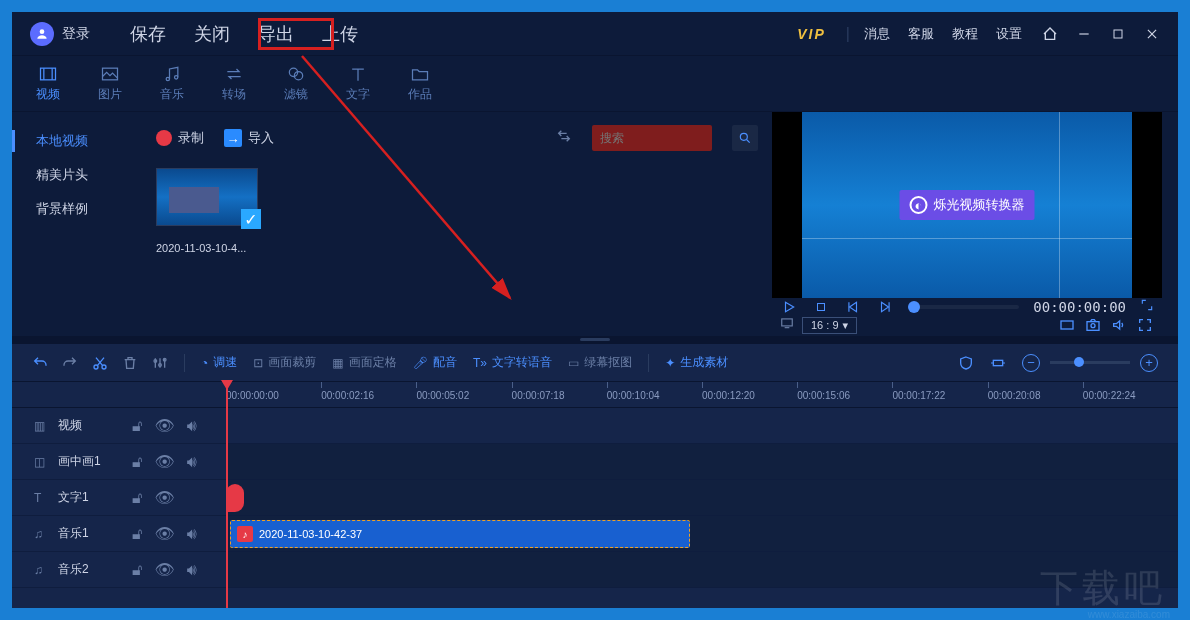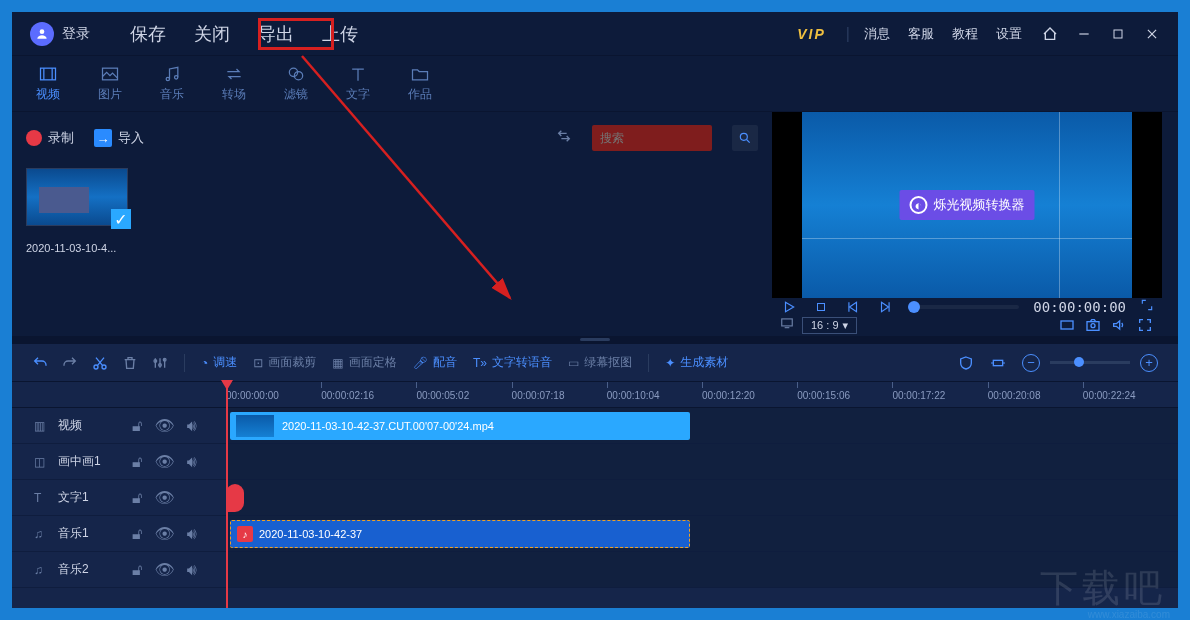--- a/index.html
+++ b/index.html
@@ -218,20 +218,25 @@
             <path d="M3 7h6l2 2h10v10H3z"></path>
           </svg>
         </span>
       <span class="cat-label">作品</span>
     </div>
   </div>
 
   <div class="main-area">
     <div class="left-pane">
       <div class="asset-row">
+        <div class="side-tabs">
+          <div class="side-tab-item active">本地视频</div>
+          <div class="side-tab-item">精美片头</div>
+          <div class="side-tab-item">背景样例</div>
+        </div>
         <div class="asset-area">
           <div class="asset-toolbar">
             <div class="record-btn">
               <span class="red-dot"></span>
               <span>录制</span>
             </div>
             <div class="import-btn">
               <span class="import-sq">→</span>
               <span>导入</span>
             </div>
@@ -467,25 +472,20 @@
 
         <div class="tl-track">
           <div class="track-head">
               <span class="track-head-ic">▥</span>
               <span>视频</span>
             </div>
           <div class="track-controls">
             <span class="track-ctl-ic">🔓︎</span>
             <span class="track-ctl-ic">👁︎</span>
             <span class="track-ctl-ic">🔊︎</span>
-          </div>
-          <div class="track-lane">
-            <div class="clip clip-video">
-                <span>2020-11-03-10-42-37.CUT.00'07-00'24.mp4</span>
-              </div>
           </div>
         </div>
 
         <div class="tl-track">
           <div class="track-head">
               <span class="track-head-ic">◫</span>
               <span>画中画1</span>
             </div>
           <div class="track-controls">
             <span class="track-ctl-ic">🔓︎</span>

